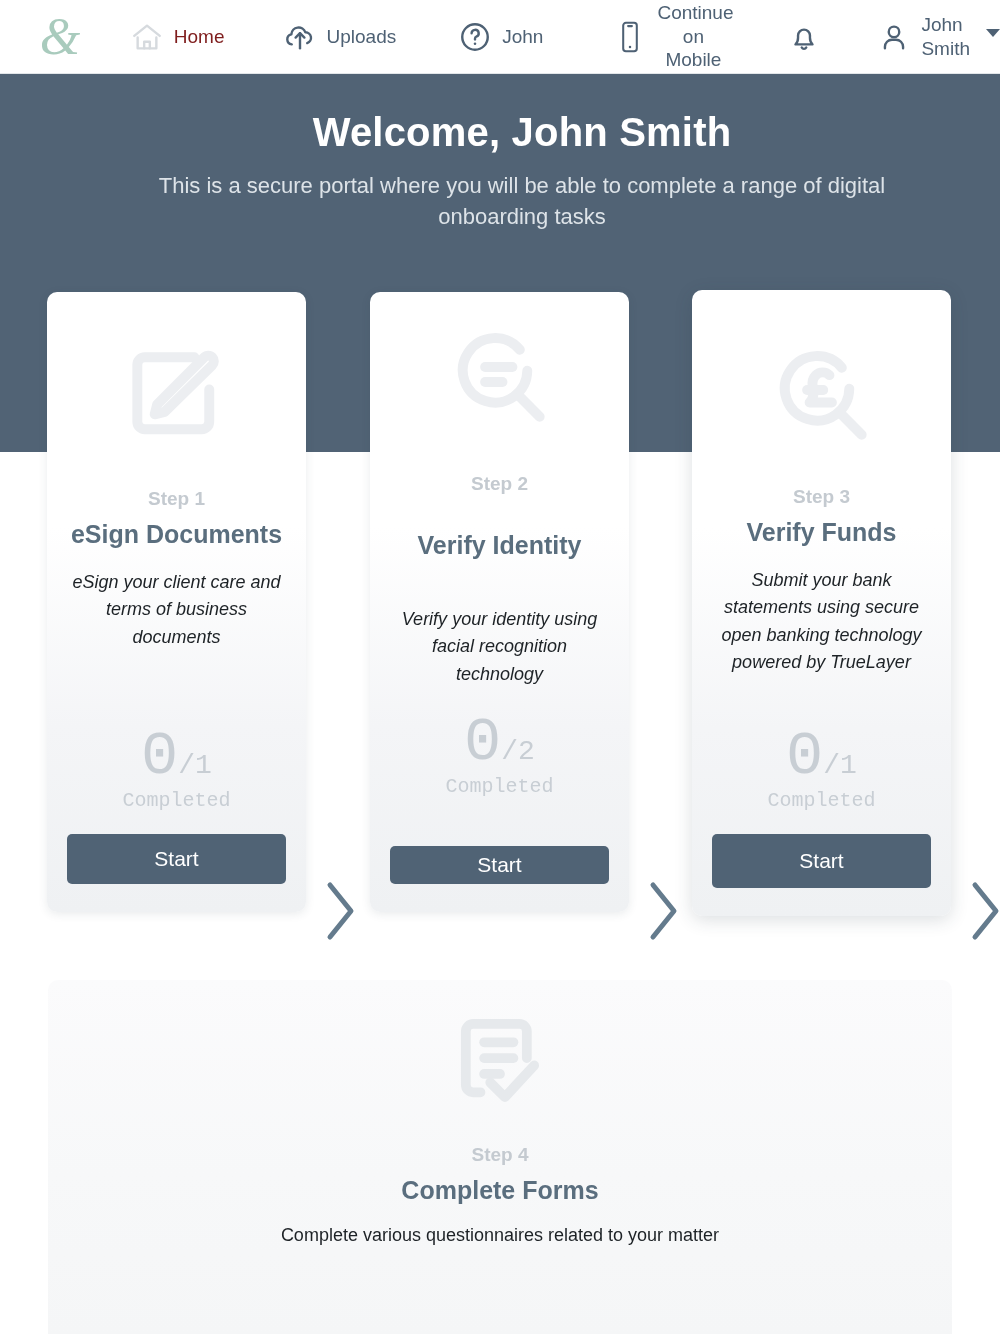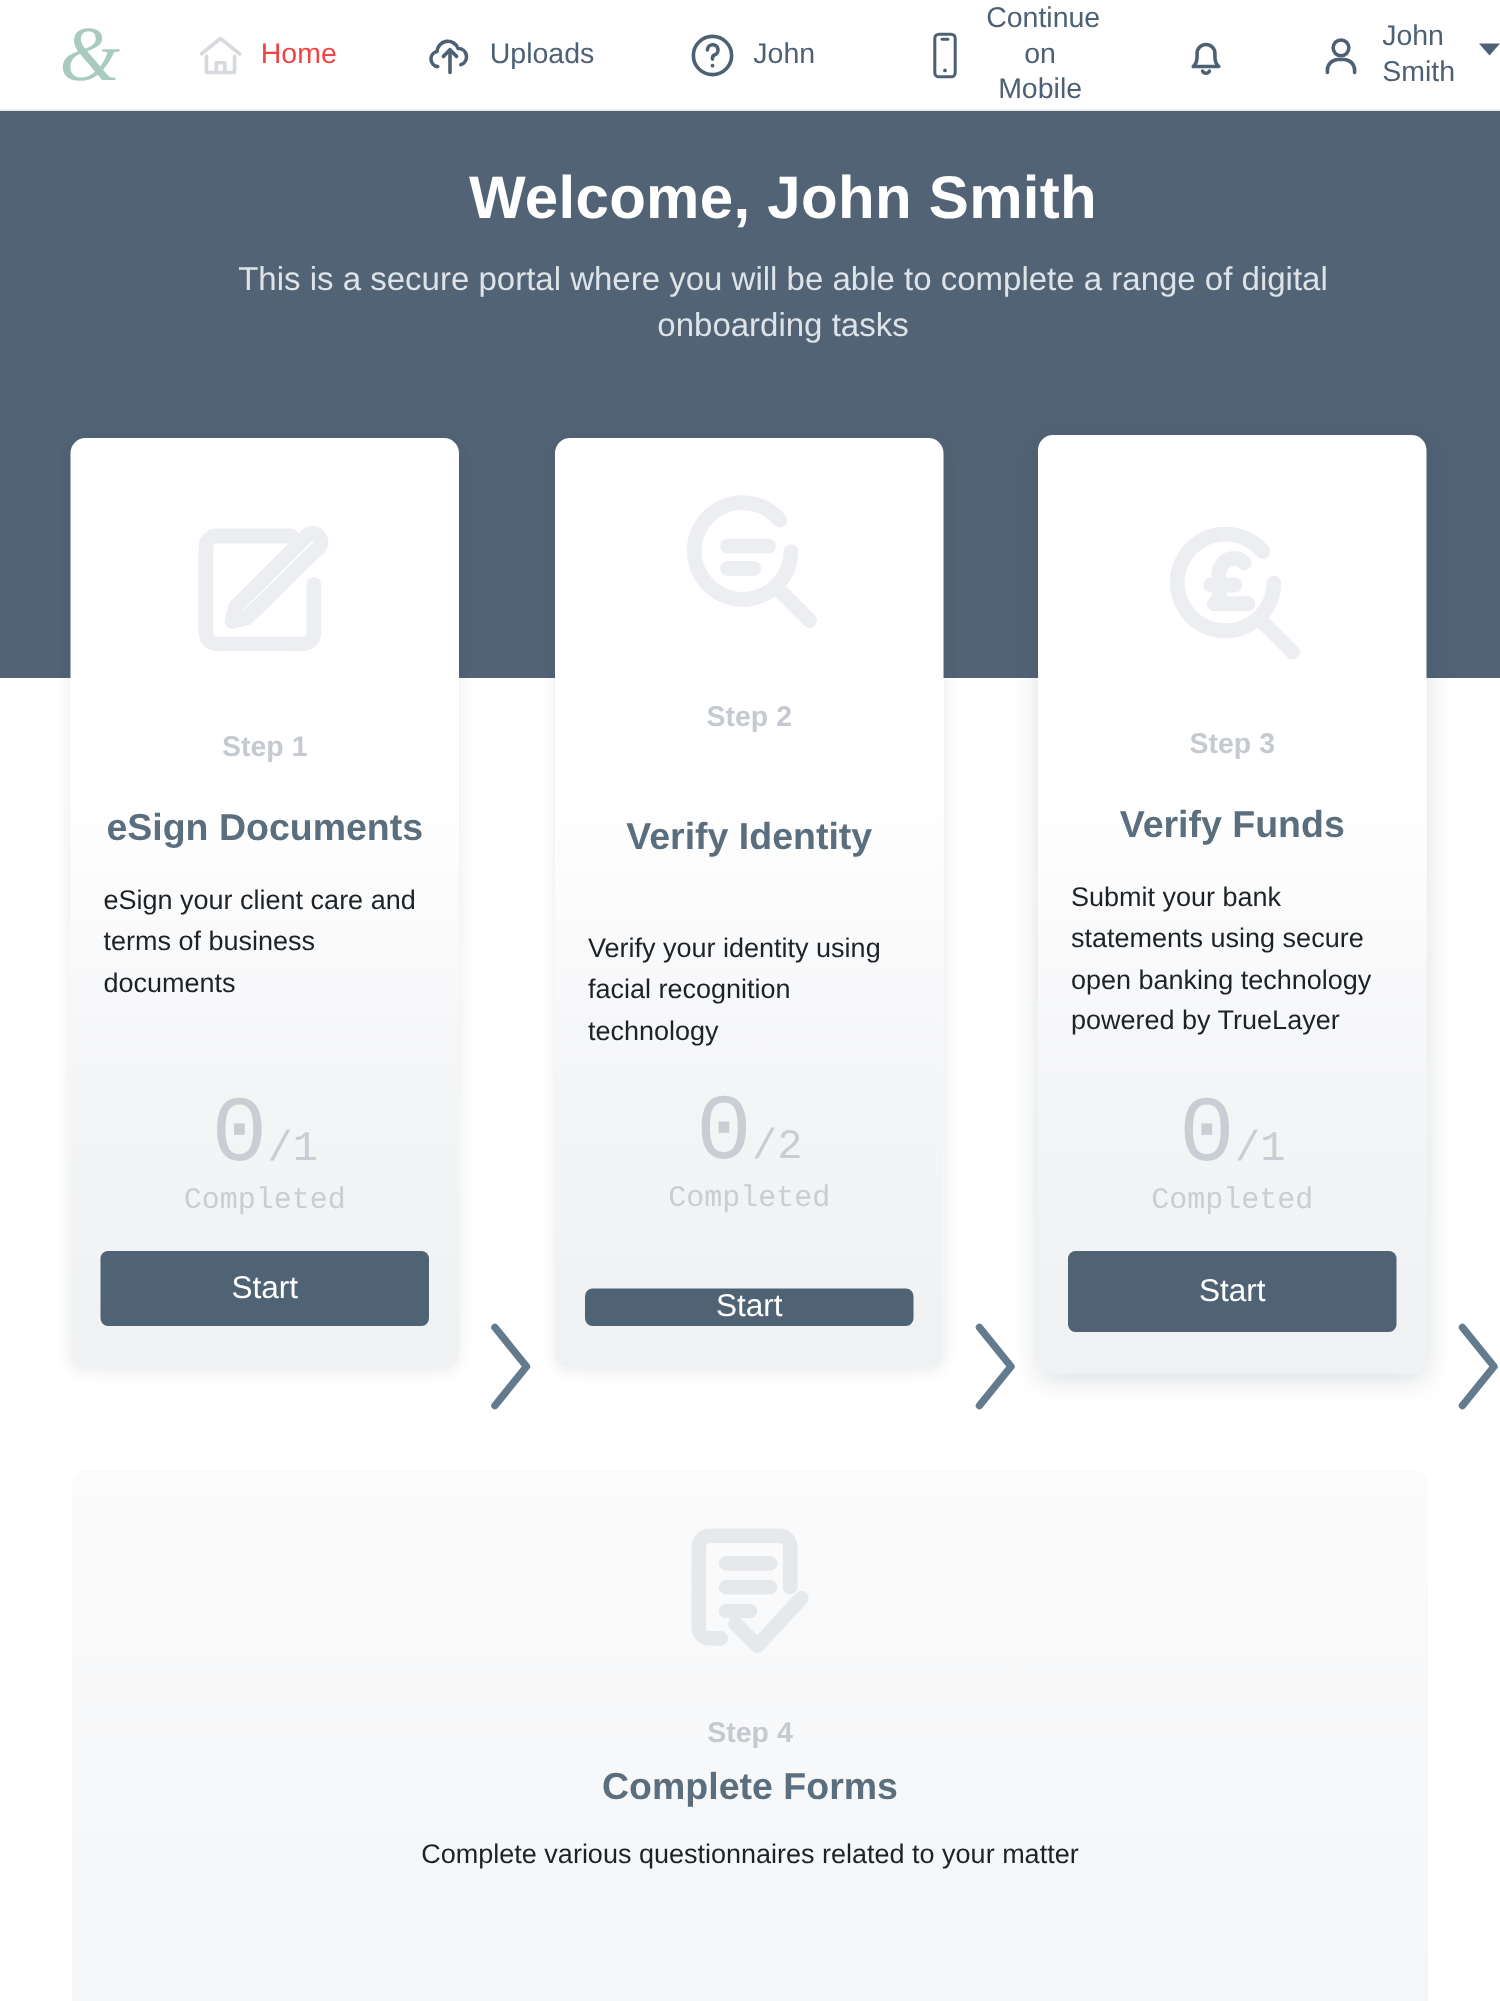--- a/index.html
+++ b/index.html
@@ -29,21 +29,21 @@
     font-family: "Liberation Serif", serif;
     font-size: 52px; color: #a9cbbd; line-height: 1;
     font-style: italic; font-weight: 400;
   }
   .nav-items { display:flex; align-items:center; flex:1; }
   .nav-item {
     display:flex; align-items:center; gap:10px;
     color:#4e6174; font-size:19px; cursor:pointer;
     white-space: nowrap;
   }
-  .nav-item.disabled { color:#ef4444; }
+  .nav-item.disabled { color:#7f1d1d; }
   .nav-item.disabled svg { stroke:#d6dade; }
   .nav-home { margin-left: 10px; }
   .nav-uploads { margin-left: 58px; }
   .nav-help  { margin-left: 62px; }
   .nav-mobile{ margin-left: 72px; gap: 12px; }
   .nav-mobile .lbl {
     line-height: 1.25; text-align:center; font-size:19px; max-width:72px;
   }
   .nav-bell  { margin-left: 58px; }
   .nav-user  { margin-left: 56px; }
@@ -85,25 +85,25 @@
     box-shadow: 0 2px 10px rgba(40,55,70,0.10);
   }
   .card1 { left:47px;  top:0px;   width:259px; height:620px; }
   .card2 { left:370px; top:0px;   width:259px; height:620px;gap:26px; }
   .card3 { left:692px; top:-2px;  width:259px; height:626px;
            box-shadow: 0 4px 18px rgba(40,55,70,0.16); }
 
   .card-icon { height:170px; display:flex; align-items:center; justify-content:center; margin-top:20px; }
   .step-label { color:#c4cad0; font-size:19px; font-weight:600; margin-top:6px; }
   .card-title {
-    color:#5a6e7e; font-size:25px; font-weight:700; margin-top:28px; text-align:center;
+    color:#5a6e7e; font-size:25px; font-weight:700; margin-top:10px; text-align:center;
   }
   .card-desc {
-    color:#1d2226; font-size:18px; line-height:1.52; text-align:left;
-    margin-top:20px; padding:0 22px;
+    color:#1d2226; font-size:18px; line-height:1.52; text-align:center;
+    margin-top:20px; padding:0 22px;font-style:italic;
   }
   .counter { margin-top:auto; text-align:center;font-family:Liberation Mono, monospace; }
   .count-big { color:#c8ced4; font-size:62px; font-weight:400; line-height:0.95; }
   .count-small{ color:#c8ced4; font-size:28px; font-weight:400; }
   .count-lbl { color:#c8ced4; font-size:20px; margin-top:2px; }
   .start-btn {
     display:block; background:#506375; color:#ffffff;
     border:none; border-radius:5px; font-size:21px;
     font-family:"Liberation Sans", sans-serif;
     cursor:pointer;

